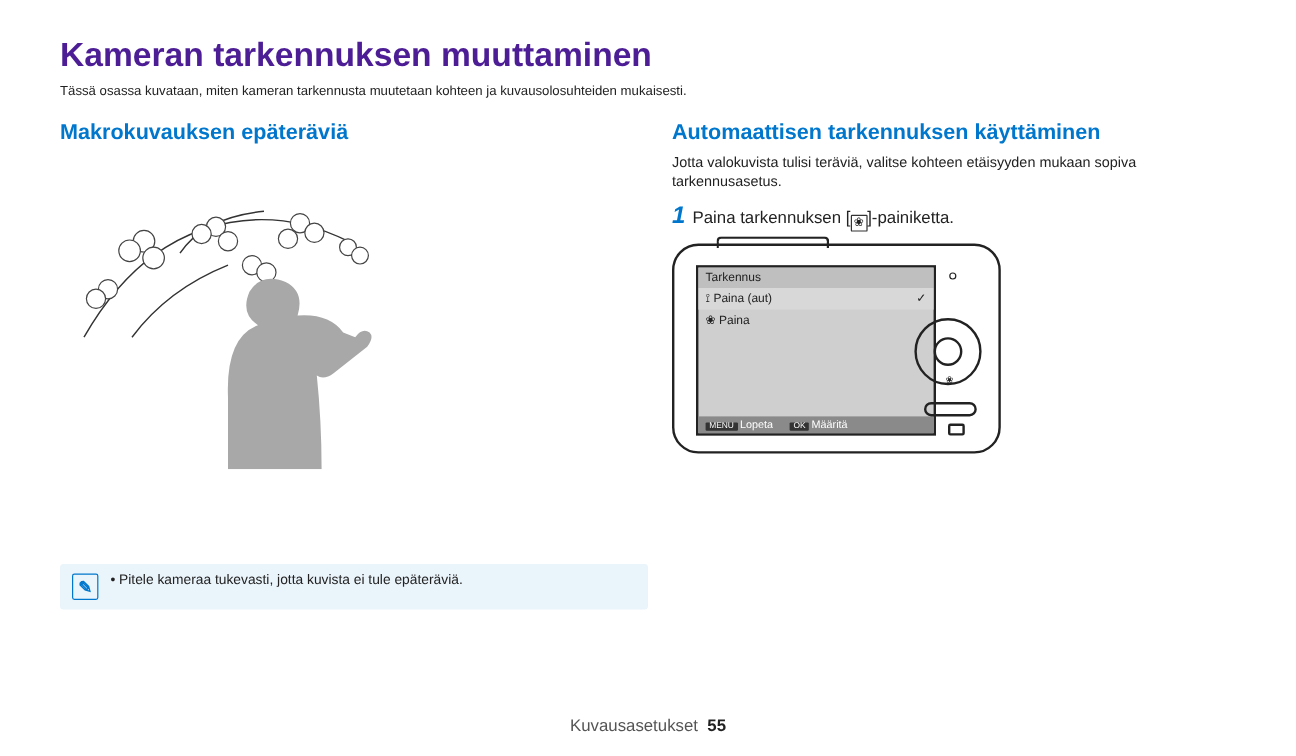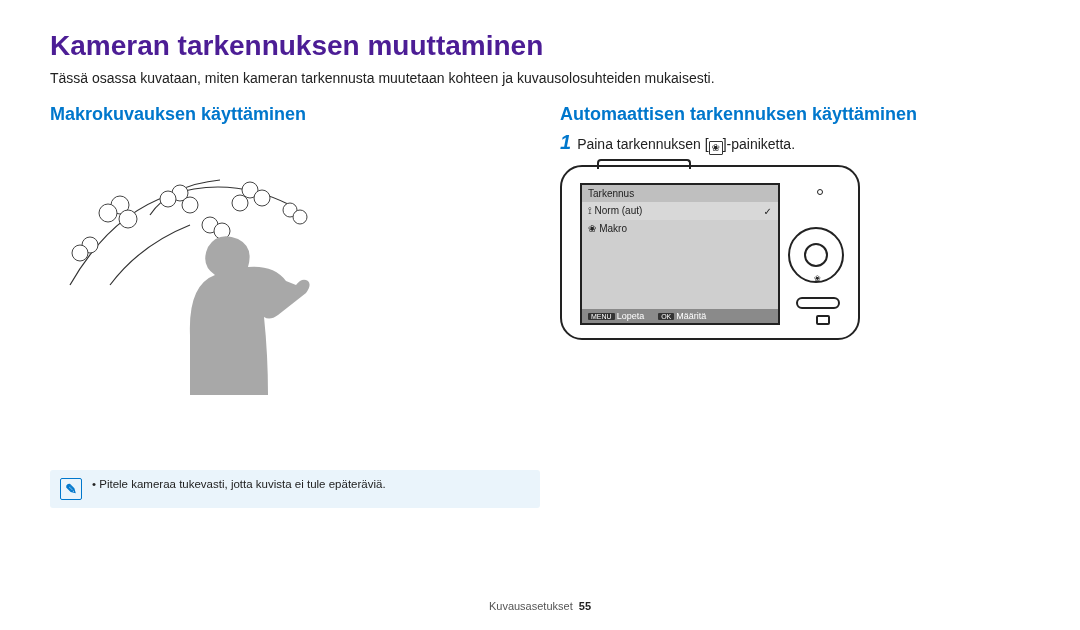--- a/index.html
+++ b/index.html
@@ -12,21 +12,21 @@
     position: relative;
     padding: 30px 50px 20px 50px;
   }
   .page-title {
     color: #4c1d95;
     font-size: 28px;
     font-weight: bold;
     margin-bottom: 8px;
   }
   .intro {
-    font-size: 14px;
+    font-size: 11px;
     margin-bottom: 18px;
   }
   .columns {
     display: flex;
     gap: 40px;
   }
   .col { flex: 1; }
   .section-title {
     color: #0077cc;
     font-size: 18px;
@@ -92,21 +92,21 @@
     flex-shrink: 0;
   }
   .note-list { list-style: none; }
   .note-list li::before { content: "• "; }
   
   .camera-wrap {
     width: 300px;
     margin-top: 4px;
   }
   .camera {
-    width: 300px;
+    width: 274px;
     height: 175px;
     border: 2.5px solid #222;
     border-radius: 22px;
     position: relative;
     background: #fff;
   }
   .camera::before {
     content: "";
     position: absolute;
     left: 35px; top: -8px;
@@ -175,36 +175,36 @@
   .sq { position:absolute; right: 28px; top: 148px; width: 14px; height: 10px; border:2px solid #222; border-radius:2px;}
   .arrow-label {
     position: absolute;
     font-size: 8px;
   }
   .footer {
     position: absolute;
     bottom: 18px;
     left: 0; right: 0;
     text-align: center;
-    font-size: 11px;
+    font-size: 14px;
     color: #555;
   }
   .footer .num { font-weight: bold; color: #222; }
   .check { font-size: 10px; }
 </style>
 </head>
 <body>
 
 <h1 class="page-title">Kameran tarkennuksen muuttaminen</h1>
 <p class="intro">Tässä osassa kuvataan, miten kameran tarkennusta muutetaan kohteen ja kuvausolosuhteiden mukaisesti.</p>
 
 <div class="columns">
 
   <div class="col">
-    <h2 class="section-title">Makrokuvauksen käyttäminen</h2>
+    <h2 class="section-title">Makrokuvauksen epäteräviä</h2>
 
     <svg class="illus-left" viewBox="0 0 320 260">
 
       <g stroke="#333" stroke-width="1.2" fill="none">
         <path d="M20 150 Q60 80 120 60 Q180 40 240 70"></path>
         <path d="M60 150 Q90 110 140 90"></path>
         <path d="M100 80 Q120 50 170 45"></path>
       </g>
 
       <g fill="#fff" stroke="#444" stroke-width="1">
@@ -226,44 +226,45 @@
       </g>
 
       <g fill="#a8a8a8">
         <path d="M140 260 L140 200 Q138 150 165 140 Q150 130 158 112 Q168 96 188 104 Q204 112 198 132 Q224 130 236 146 L246 150 Q252 142 258 146 Q262 150 256 158 L228 180 Q220 186 214 182 Q218 220 218 260 Z"></path>
       </g>
     </svg>
   </div>
 
   <div class="col">
     <h2 class="section-title">Automaattisen tarkennuksen käyttäminen</h2>
+    <p class="section-body">Jotta valokuvista tulisi teräviä, valitse kohteen etäisyyden mukaan sopiva tarkennusasetus.</p>
 
     <div class="step-line">
       <span class="step-num">1</span>
       <span>
         <span>Paina tarkennuksen [</span><span class="icon-inline">❀</span><span>]-painiketta.</span>
       </span>
     </div>
 
     <div class="camera-wrap">
       <div class="camera">
         <div class="dot1"></div>
         <div class="screen">
           <div class="screen-header">Tarkennus</div>
           <div class="screen-row sel">
             <span>
               <span>⟟</span>
-              <span>Norm (aut)</span>
+              <span>Paina (aut)</span>
             </span>
             <span class="check">✓</span>
           </div>
           <div class="screen-row">
             <span>
               <span>❀</span>
-              <span>Makro</span>
+              <span>Paina</span>
             </span>
           </div>
           <div class="screen-footer">
             <span><span class="tag">MENU</span><span>Lopeta</span></span>
             <span><span class="tag">OK</span><span>Määritä</span></span>
           </div>
         </div>
         <div class="btn-cluster">
           <div class="btn-center"></div>
           <span class="arrow-label" style="left:24px; bottom:-2px;">❀</span>

